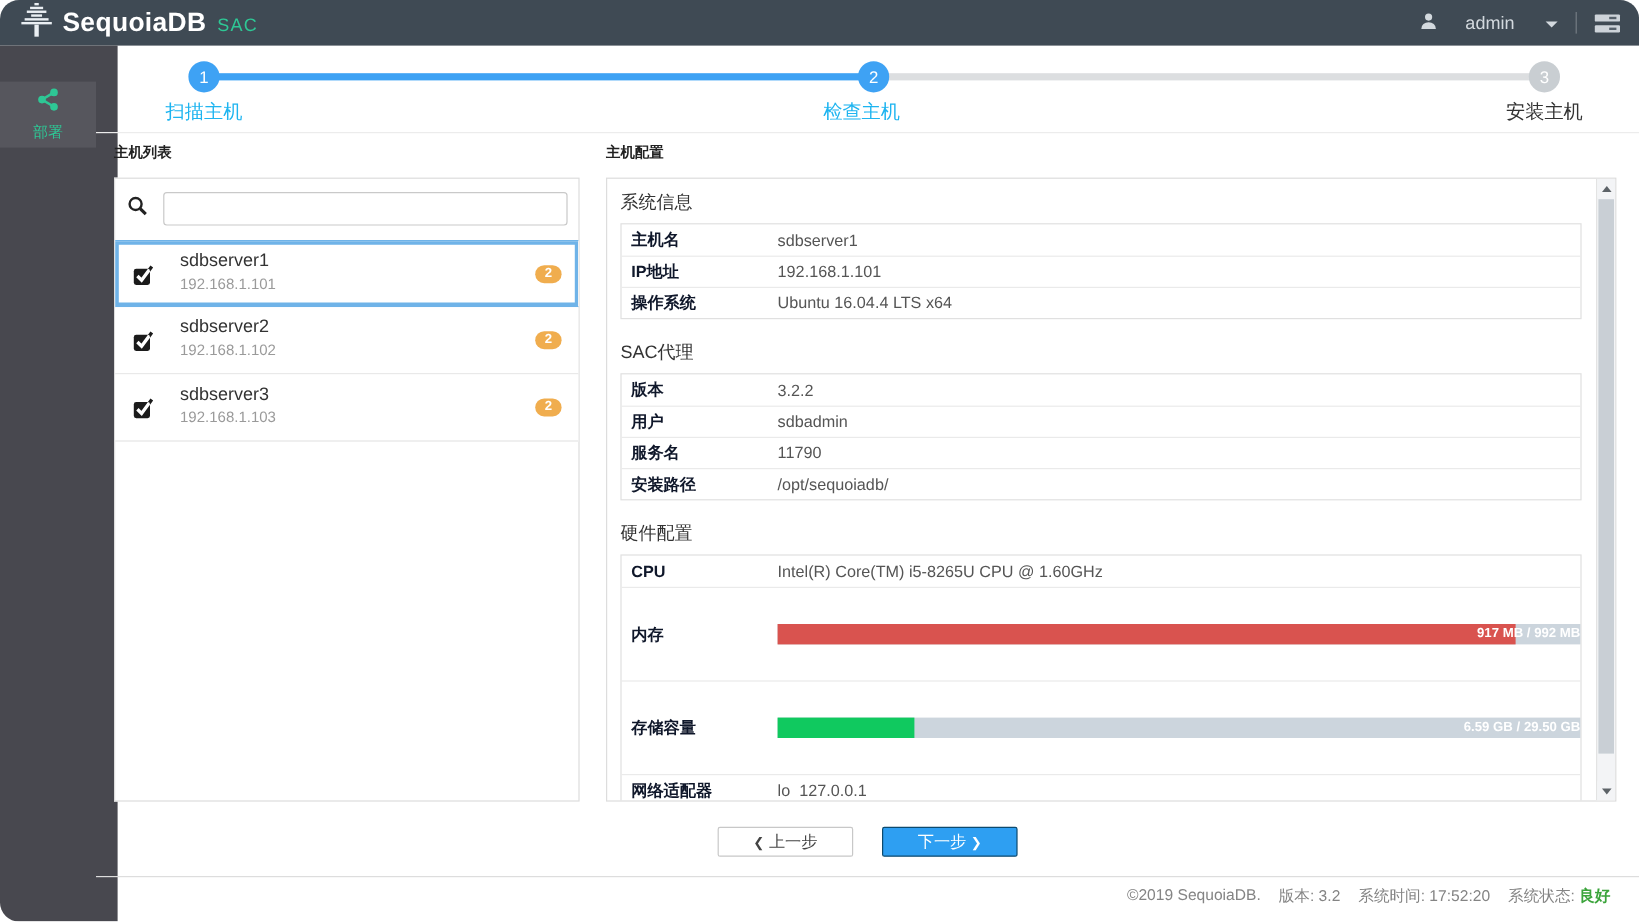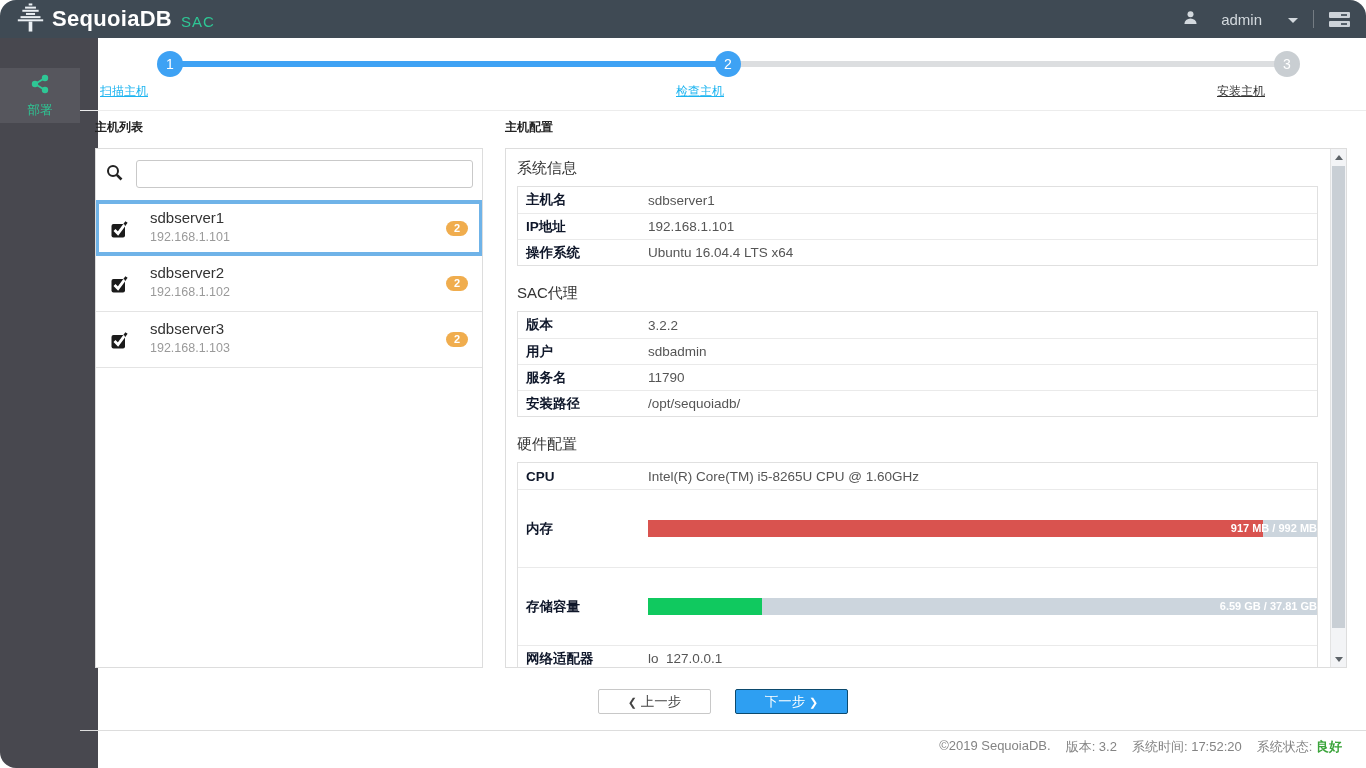--- a/index.html
+++ b/index.html
@@ -28,21 +28,21 @@
   .side-item .lbl { color:#2ec795; font-size:12.5px; margin-top:3px; }
 
   
   .wz-line { position:absolute; height:6px; top:61px; }
   .wz-line.blue { background:#3ea2f4; }
   .wz-line.gray { background:#dcdee0; }
   .wz-circle { position:absolute; top:51px; width:26px; height:26px; border-radius:50%;
                color:#fff; font-size:14px; text-align:center; line-height:26px; }
   .wz-circle.on { background:#3ea2f4; }
   .wz-circle.off { background:#c9ced2; }
-  .wz-label { position:absolute; top:83px; width:140px; font-size:12px;text-decoration:underline; }
+  .wz-label { position:absolute; top:83px; width:140px; text-align:center; font-size:16px; }
   .wz-label.on { color:#1db4f0; }
   .wz-label.off { color:#333; }
   .wizard-divider { position:absolute; left:80px; top:110px; width:1286px; height:1px; background:#ececec; }
 
   
   .panel-title { position:absolute; top:119px; font-size:12px; font-weight:bold; color:#222; }
 
   
   .host-panel { position:absolute; left:95px; top:148px; width:388px; height:520px;
                 border:1px solid #ddd; background:#fff; }
@@ -155,21 +155,21 @@
     </div>
   </nav>
 
   <div>
     <div class="wz-line blue" style="left:170px; width:558px;"></div>
     <div class="wz-line gray" style="left:728px; width:559px;"></div>
     <div class="wz-circle on" style="left:157px;">1</div>
     <div class="wz-circle on" style="left:715px;">2</div>
     <div class="wz-circle off" style="left:1274px;">3</div>
     <div class="wz-label on" style="left:100px;">扫描主机</div>
-    <div class="wz-label on" style="left:676px;">检查主机</div>
+    <div class="wz-label on" style="left:648px;">检查主机</div>
     <div class="wz-label off" style="left:1217px;">安装主机</div>
   </div>
   <div class="wizard-divider"></div>
 
   <div class="panel-title" style="left:95px;">主机列表</div>
   <div class="host-panel">
     <div class="search-row">
       <span>
         <svg width="17" height="17" viewBox="0 0 17 17" fill="none" stroke="#222" stroke-width="2">
           <circle cx="7" cy="7" r="5"></circle>
@@ -290,21 +290,21 @@
               <div class="pfill red" style="width: 92%;"></div>
               <div class="ptext">917 MB / 992 MB</div>
             </div>
           </div>
         </div>
         <div class="trow tall">
           <div class="tlabel">存储容量</div>
           <div class="tval">
             <div class="pbar">
               <div class="pfill green" style="width: 17%;"></div>
-              <div class="ptext">6.59 GB / 37.81 GB</div>
+              <div class="ptext">6.59 GB / 29.50 GB</div>
             </div>
           </div>
         </div>
         <div class="trow">
           <div class="tlabel">网络适配器</div>
           <div class="tval">lo  127.0.0.1</div>
         </div>
 
       </div>
 

